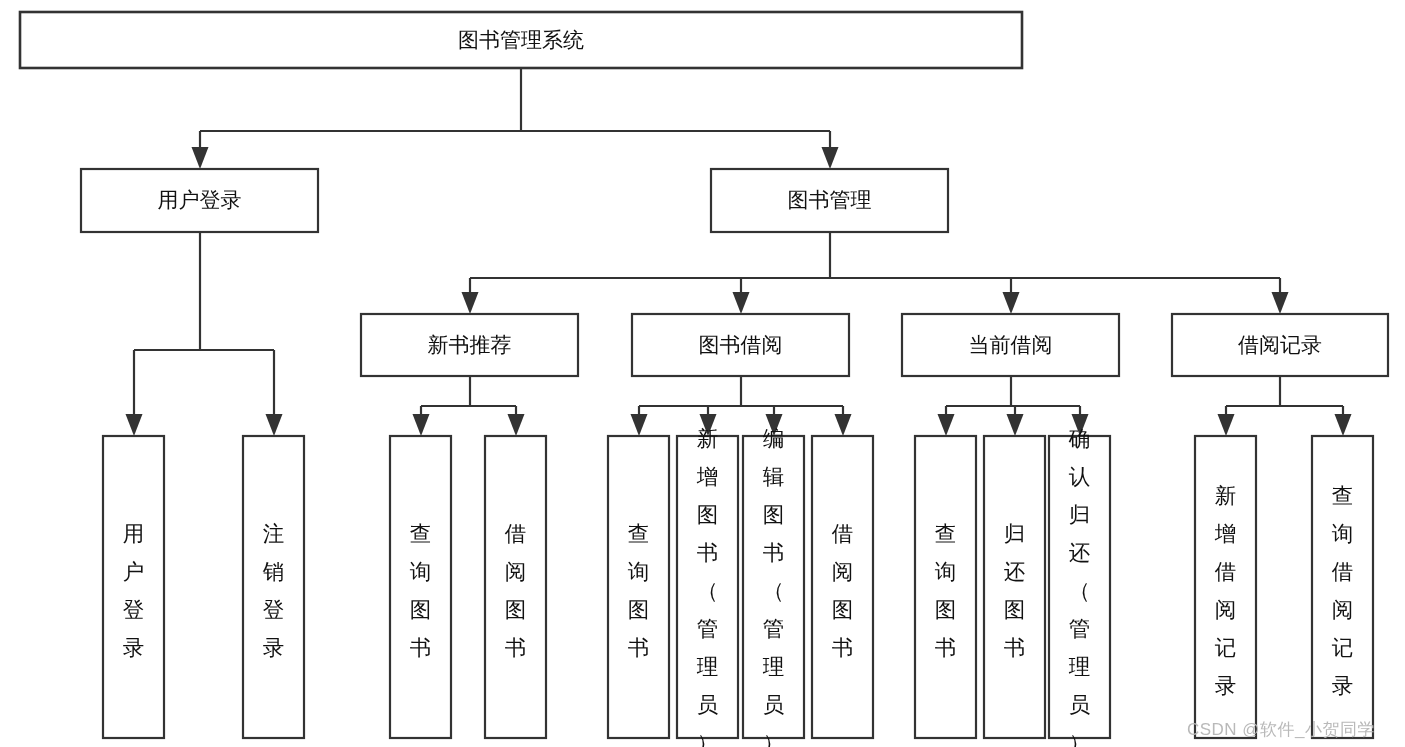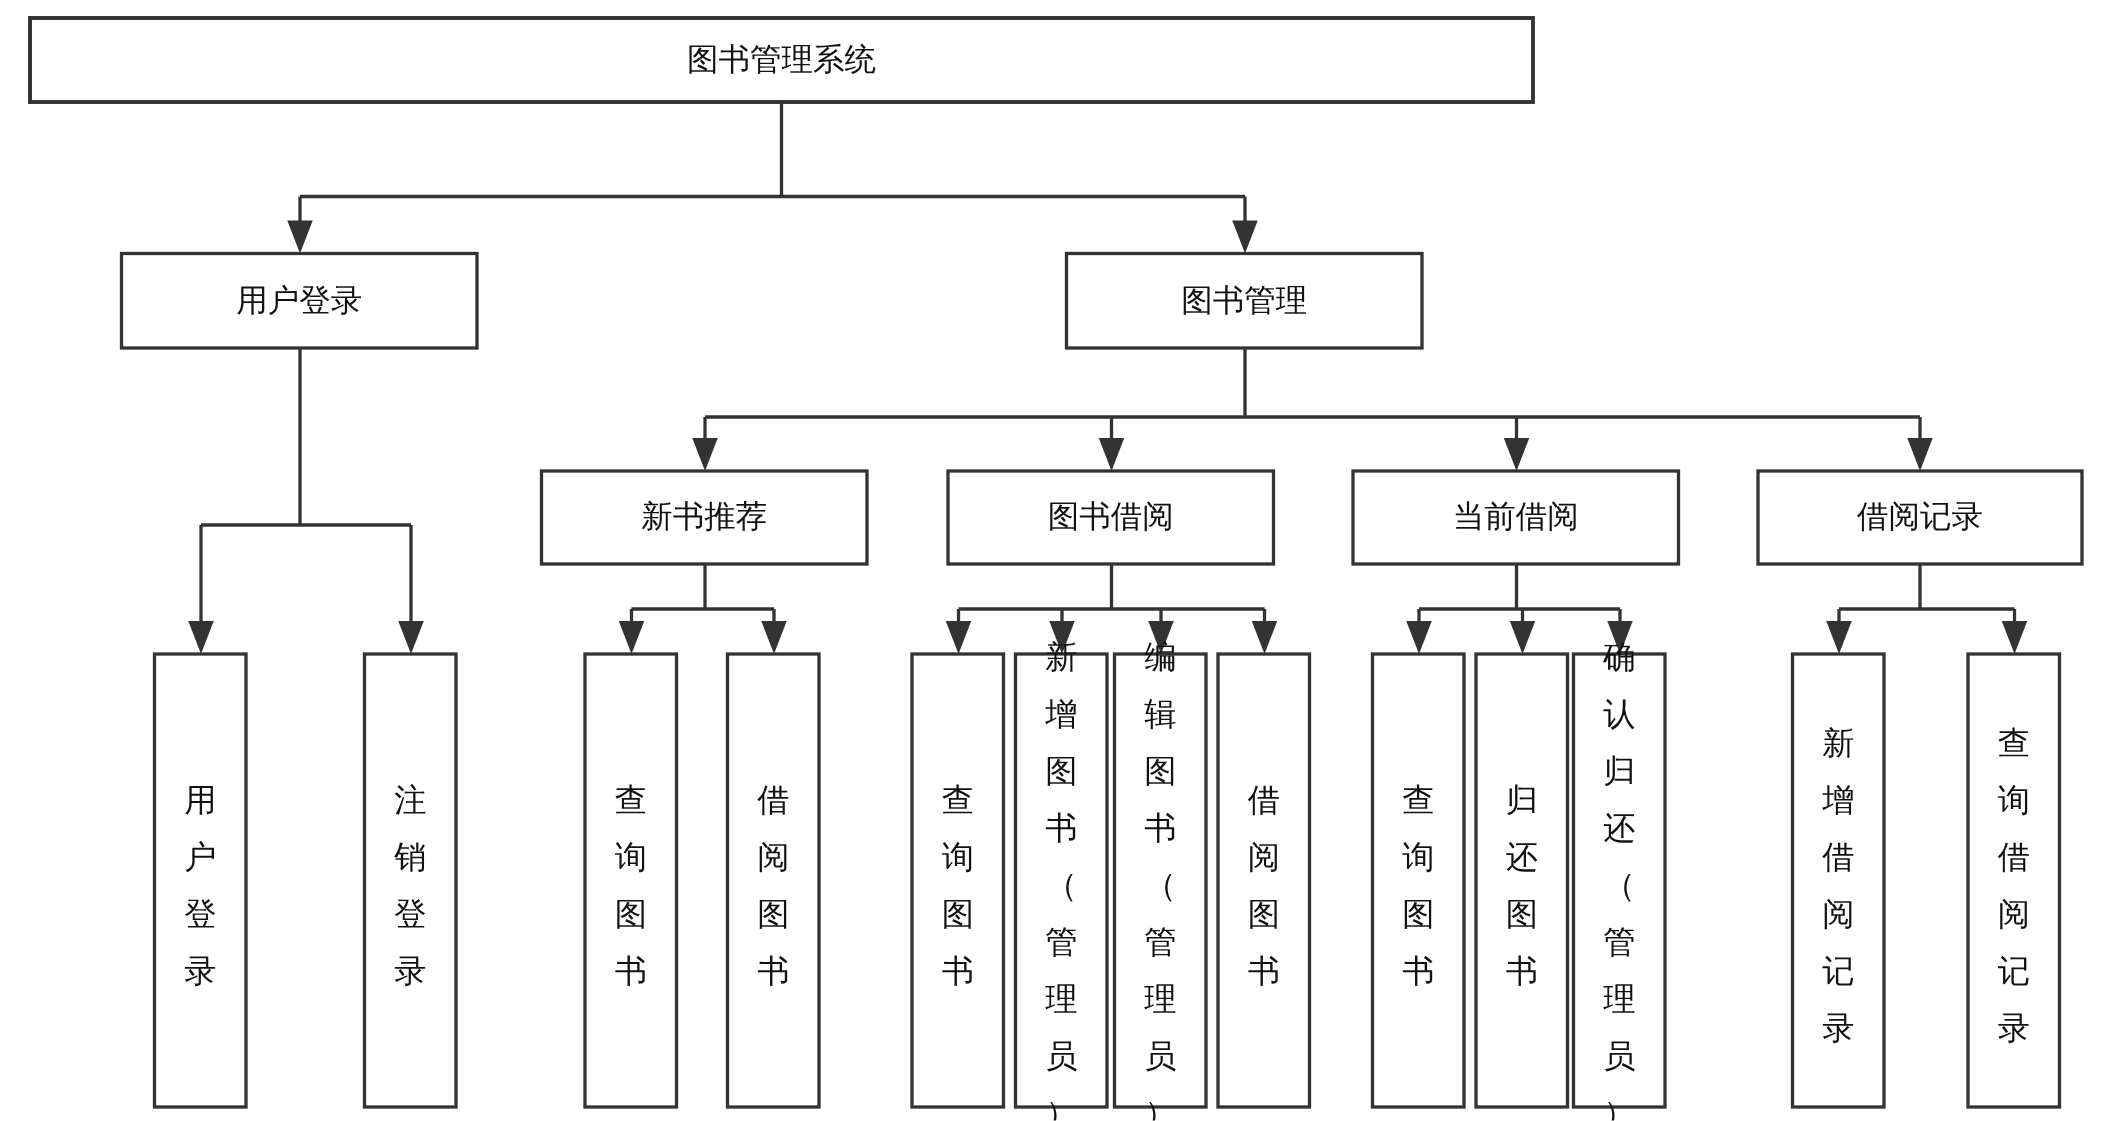--- a/index.html
+++ b/index.html
@@ -212,13 +212,14 @@
         <g>
           <rect x="1195" y="436" width="61" height="302" class="node-rect"></rect>
           <text x="1225.5" y="502.64" class="leaf-label"><tspan x="1225.5" dy="0">新</tspan><tspan x="1225.5" dy="38">增</tspan><tspan x="1225.5" dy="38">借</tspan><tspan x="1225.5" dy="38">阅</tspan><tspan x="1225.5" dy="38">记</tspan><tspan x="1225.5" dy="38">录</tspan></text>
         </g>
         <g>
           <rect x="1312" y="436" width="61" height="302" class="node-rect"></rect>
           <text x="1342.5" y="502.64" class="leaf-label"><tspan x="1342.5" dy="0">查</tspan><tspan x="1342.5" dy="38">询</tspan><tspan x="1342.5" dy="38">借</tspan><tspan x="1342.5" dy="38">阅</tspan><tspan x="1342.5" dy="38">记</tspan><tspan x="1342.5" dy="38">录</tspan></text>
         </g>
       </g>
   </svg>
+  <div class="watermark">CSDN @软件_小贺同学</div>
 </div>
 
 </body></html>

